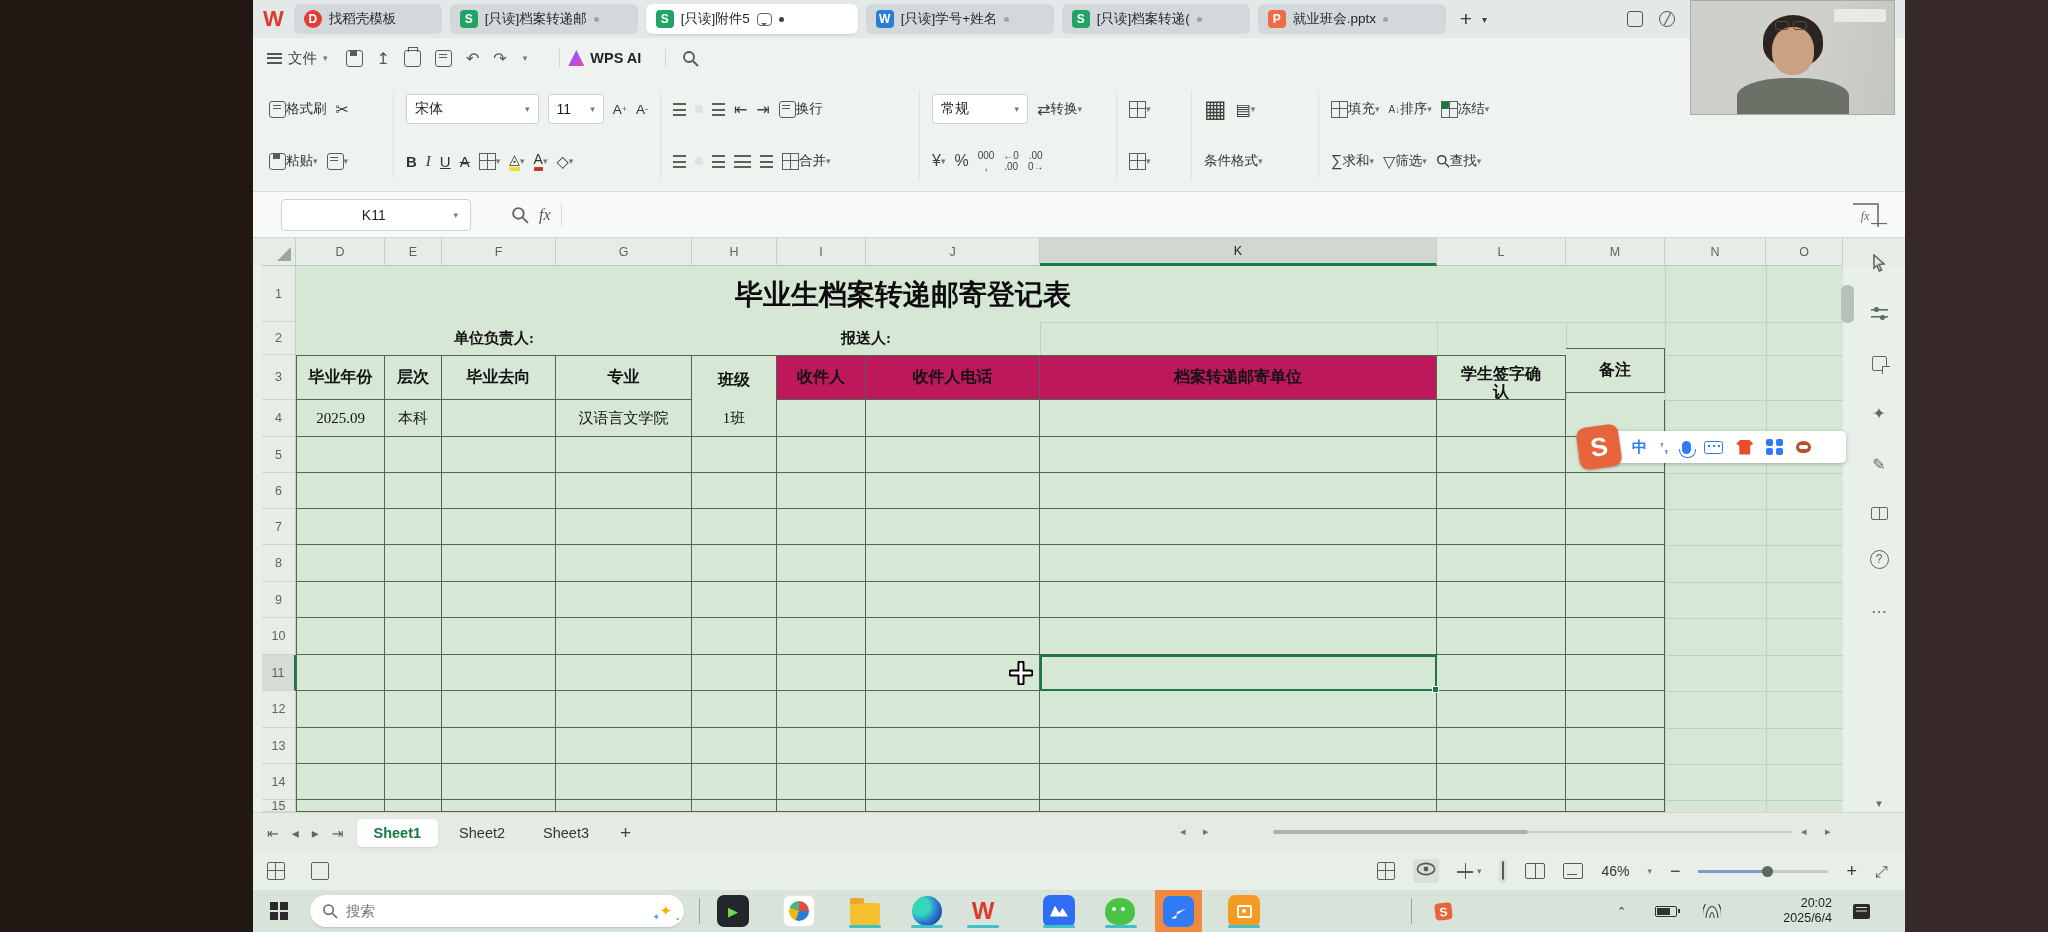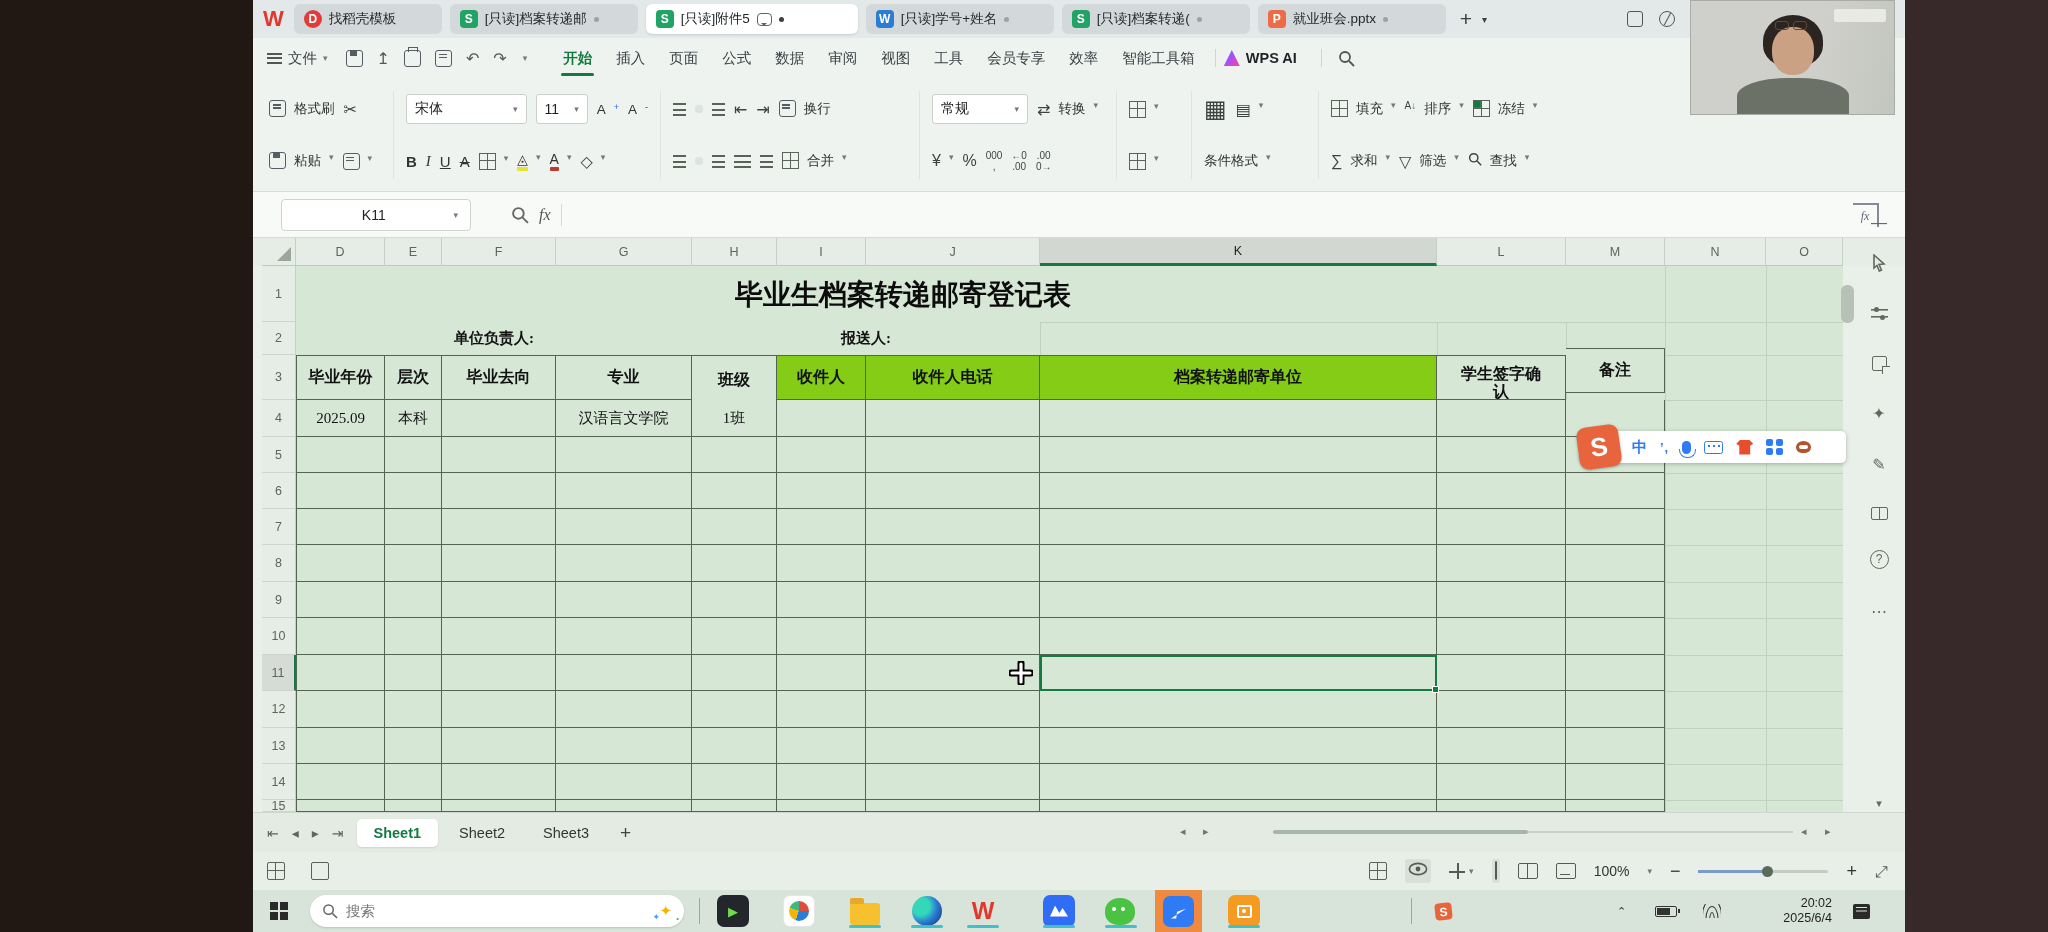--- a/index.html
+++ b/index.html
@@ -47,21 +47,21 @@
 .menu-item.active:after{content:"";position:absolute;left:10px;right:10px;bottom:2px;height:3px;background:#117a41;border-radius:2px}
 .mb-sep{width:1px;height:18px;background:#cfd6cf;margin:0 8px}
 .ai-logo{width:16px;height:16px;background:linear-gradient(135deg,#4a7bf7,#b14af7,#f74a8a);clip-path:polygon(50% 0,100% 100%,0 100%);margin-right:6px}
 .ai-label{font-weight:700;color:#1f2328}
 svg.mag{display:block}
 
 
 #toolbar{left:0;top:78px;width:1652px;height:114px;background:#eef3ef;border-bottom:1px solid #d7ddd7;display:grid;grid-template-columns:112px 1px 242px 1px 234px 1px 172px 1px 50px 1px 102px 1px 252px;grid-template-rows:50px 50px;column-gap:12px;row-gap:2px;padding:6px 0 0 16px;align-items:center;font-size:13.5px;color:#333}
 .tsep{grid-row:1/3;width:1px;height:88px;background:#dde3dd;align-self:center}
 .grp{display:flex;align-items:center;gap:9px;height:100%}
-.tbtn{display:flex;gap:8px;cursor:default}
+.tbtn{display:flex;align-items:center;gap:0;cursor:default}
 .car{font-size:9px;color:#777}
 .fbox{background:#fff;border:1px solid #c9d1c9;border-radius:3px;height:30px;display:flex;align-items:center;justify-content:space-between;padding:0 8px;font-size:14px;color:#222}
 .glyph{font-size:16px;color:#3d443d}
 .glyph.big{font-size:24px}
 .bld{font-weight:800;font-size:15px}.itl{font-style:italic;font-family:"Liberation Serif",serif;font-size:15px}.und{text-decoration:underline;font-size:15px}.stk{text-decoration:line-through;font-size:15px}
 .colorbar{position:relative;font-size:14px;line-height:14px;text-align:center}
 .colorbar i{display:block;height:4px;border-radius:1px;margin-top:1px}
 .lines{width:17px;height:13px;background:repeating-linear-gradient(#5a625a 0 2px,transparent 2px 5.5px)}
 .lines.short{width:13px}
 .tglactive{background:#dde4dd;border-radius:3px;padding:4px}
@@ -84,21 +84,21 @@
 .chcell{position:absolute;top:0;height:28px;font-size:12.5px;color:#5c665c;display:flex;align-items:center;justify-content:center;border-right:1px solid #c6cfc6;border-bottom:1px solid #bfc9bf}
 .chcell.sel{background:#d2d7d2;border-bottom:3px solid #157a43;color:#222}
 .corner{position:absolute;left:9px;top:0;width:34px;height:28px;border-right:1px solid #c6cfc6;border-bottom:1px solid #bfc9bf}
 .corner:after{content:"";position:absolute;right:4px;bottom:4px;border:7px solid transparent;border-right-color:#9aa69a;border-bottom-color:#9aa69a;width:0;height:0}
 .rhcell{position:absolute;left:9px;width:34px;background:#e6ece6;font-size:12.5px;color:#5c665c;display:flex;align-items:center;justify-content:center;border-right:1px solid #c6cfc6;border-bottom:1px solid #ccd5cc}
 .rhcell.sel{background:#d6dbd6;border-right:2px solid #157a43}
 .vline,.hline{position:absolute;background:#bfd2bf}
 .sheetbg{position:absolute;background:#d6e7d6}
 .tcell{position:absolute;background:#d6e7d6;border-right:1px solid #55644f;border-bottom:1px solid #55644f;display:flex;align-items:center;justify-content:center;font-family:"Liberation Serif","DejaVu Serif",serif;color:#121212;overflow:hidden}
 .tcell.hdr{font-weight:700;font-size:16px}
-.tcell.yellow{background:#84cc16}
+.tcell.yellow{background:#be185d}
 .tcell.data{font-size:15px}
 .merged{position:absolute;background:#d6e7d6;display:flex;align-items:center;justify-content:center;font-family:"Liberation Serif","DejaVu Serif",serif;font-weight:700;font-size:15px;color:#121212}
 #sheet-title{position:absolute;left:43px;top:0;width:1214px;height:56px;line-height:58px;text-align:center;font-family:"Liberation Serif","DejaVu Serif",serif;font-weight:700;font-size:28px;color:#0c0c0c}
 #selcell{position:absolute;border:2px solid #157a43;background:transparent}
 #selcell i{position:absolute;right:-4px;bottom:-4px;width:7px;height:7px;background:#157a43;border:1px solid #fff}
 .wraptext{display:block;width:84px;line-height:18px;text-align:center;margin-top:10px}
 
 
 #vthumb{left:1588px;top:285px;width:13px;height:38px;background:#b7c1b7;border-radius:6px}
 .strip-ico{position:absolute;left:1606px;width:40px;height:34px;display:flex;align-items:center;justify-content:center;color:#5f6b5f;font-size:16px}
@@ -262,33 +262,20 @@
       <span class="mcar">▾</span>
       <div class="qi-row">
         <span class="qi floppy"></span>
         <span class="uglyph">↥</span>
         <span class="qi printer"></span>
         <span class="qi page"></span>
         <span class="uglyph">↶</span>
         <span class="uglyph">↷</span>
         <span class="mcar">▾</span>
       </div>
-      <div id="menu-items" style="display:flex;align-items:center">
-          <span class="menu-item active">开始</span>
-          <span class="menu-item">插入</span>
-          <span class="menu-item">页面</span>
-          <span class="menu-item">公式</span>
-          <span class="menu-item">数据</span>
-          <span class="menu-item">审阅</span>
-          <span class="menu-item">视图</span>
-          <span class="menu-item">工具</span>
-          <span class="menu-item">会员专享</span>
-          <span class="menu-item">效率</span>
-          <span class="menu-item">智能工具箱</span>
-        </div>
       <span class="mb-sep"></span>
       <span class="ai-logo"></span>
       <span class="ai-label">WPS AI</span>
       <span class="mb-sep" style="margin-left:24px"></span>
       <span style="margin-left:8px">
         <svg class="mag" width="17" height="17" viewBox="0 0 17 17">
             <circle cx="7" cy="7" r="5" fill="none" stroke="#555" stroke-width="1.8"></circle>
             <line x1="11" y1="11" x2="16" y2="16" stroke="#555" stroke-width="1.8"></line>
           </svg>
       </span>
@@ -776,21 +763,21 @@
               <circle cx="10" cy="7" r="2.4" fill="#535b53"></circle>
             </svg>
         </span>
         <span style="display:flex;align-items:center;gap:4px">
             <span class="crosshair"></span>
             <span class="car">▾</span>
           </span>
         <span class="sbtgl"><span class="view-ico normal"></span></span>
         <span class="view-ico split"></span>
         <span class="view-ico page"></span>
-        <span class="zoomtxt">100%</span>
+        <span class="zoomtxt">46%</span>
         <span class="car">▾</span>
         <span style="font-size:18px;color:#333">−</span>
         <span class="slider-track">
             <i></i>
             <b></b>
           </span>
         <span style="font-size:18px;color:#333">+</span>
         <span class="fullscr"></span>
       </div>
     </div>

